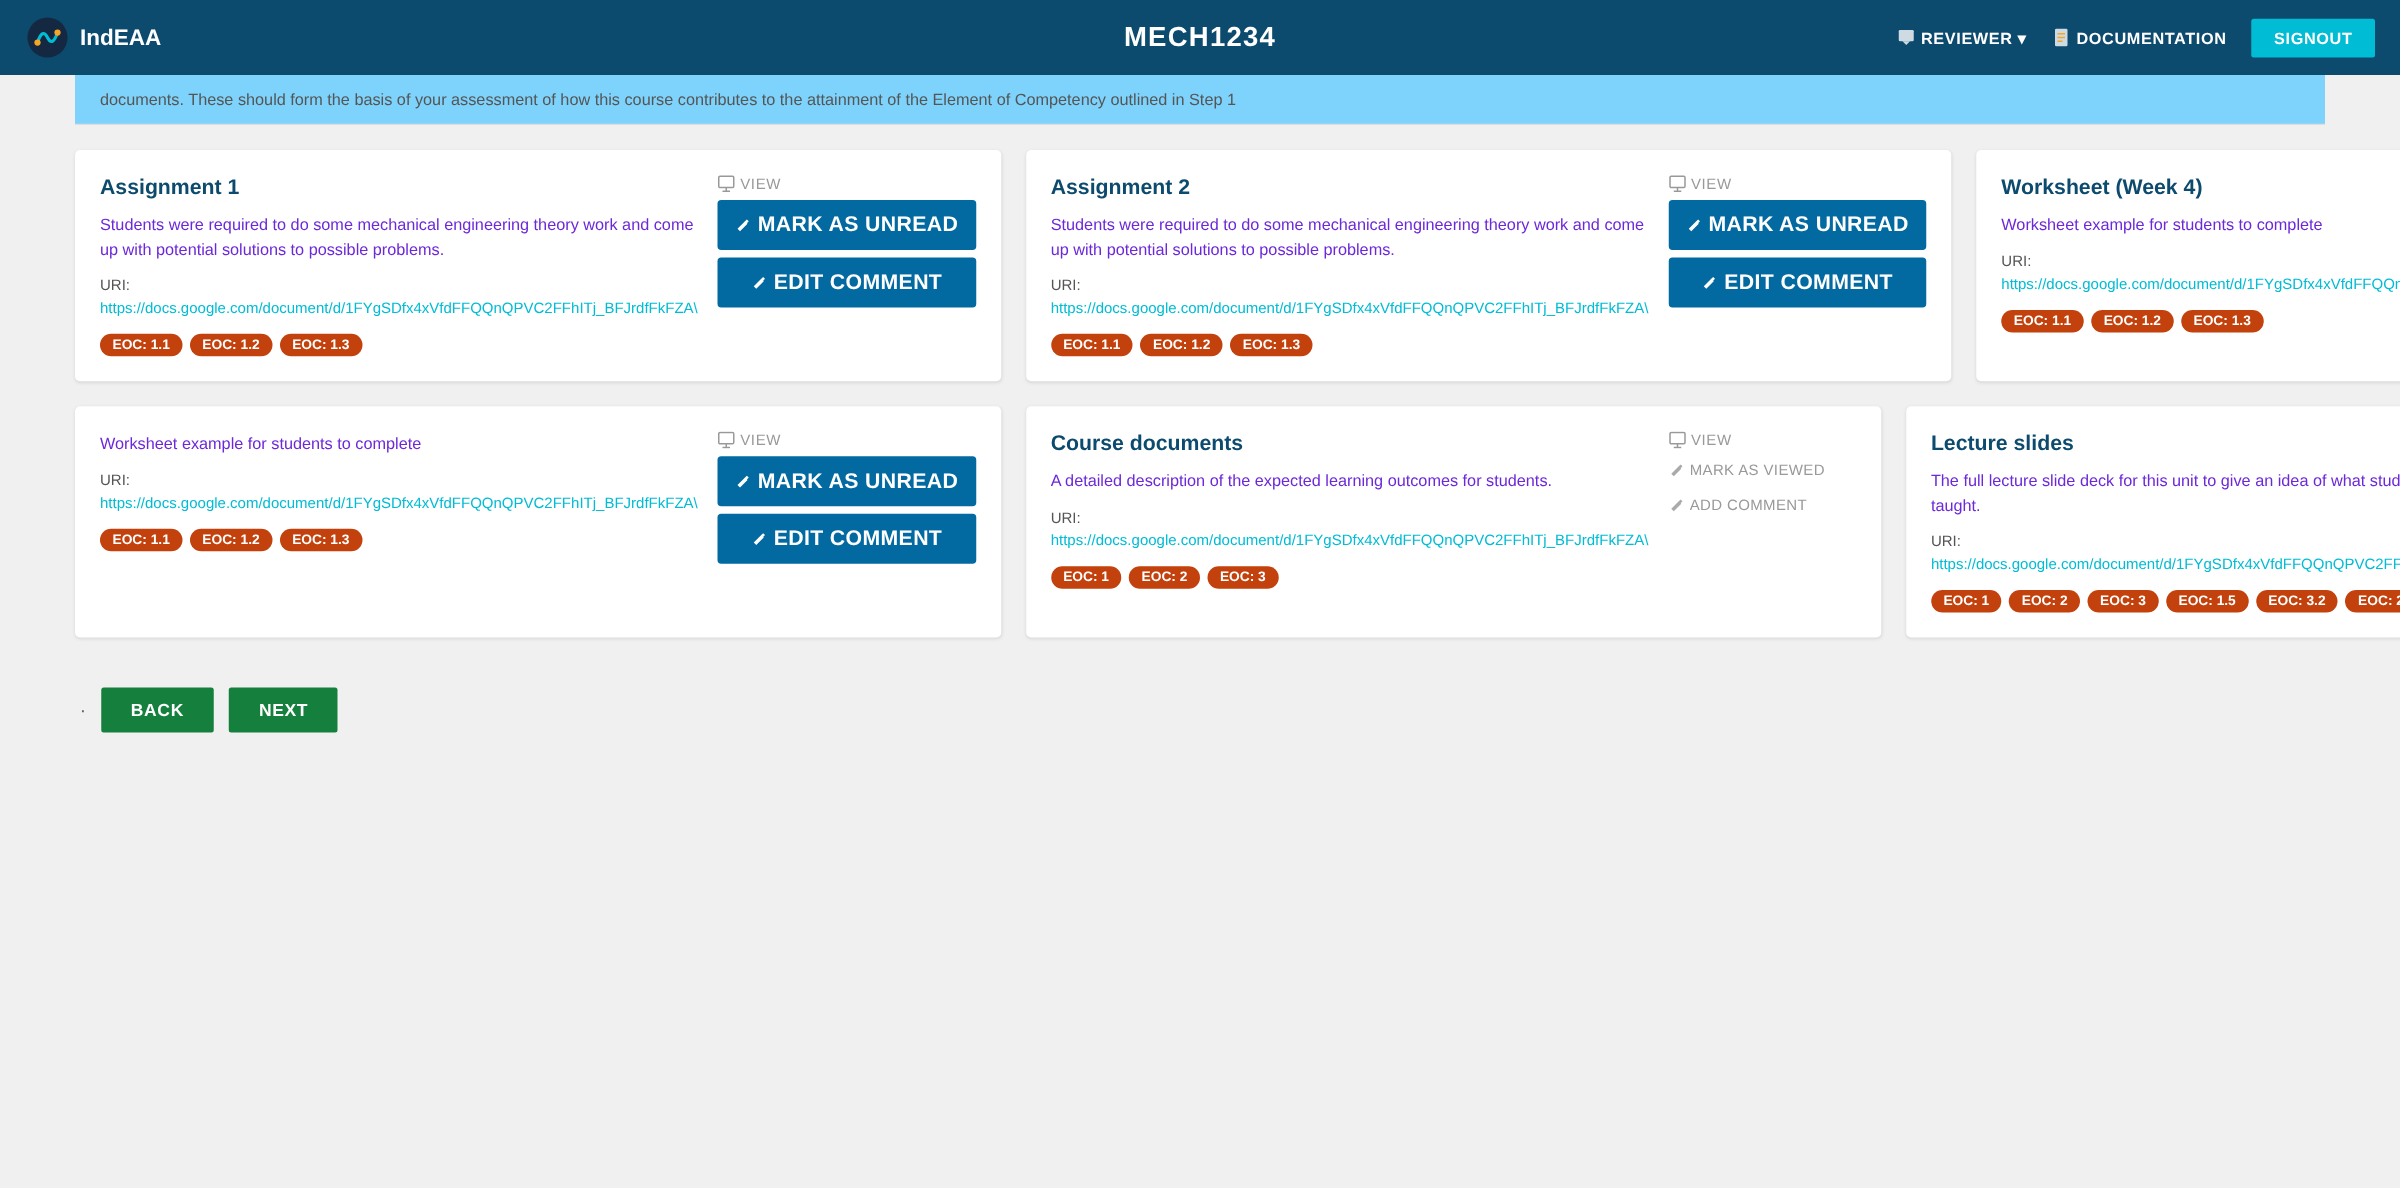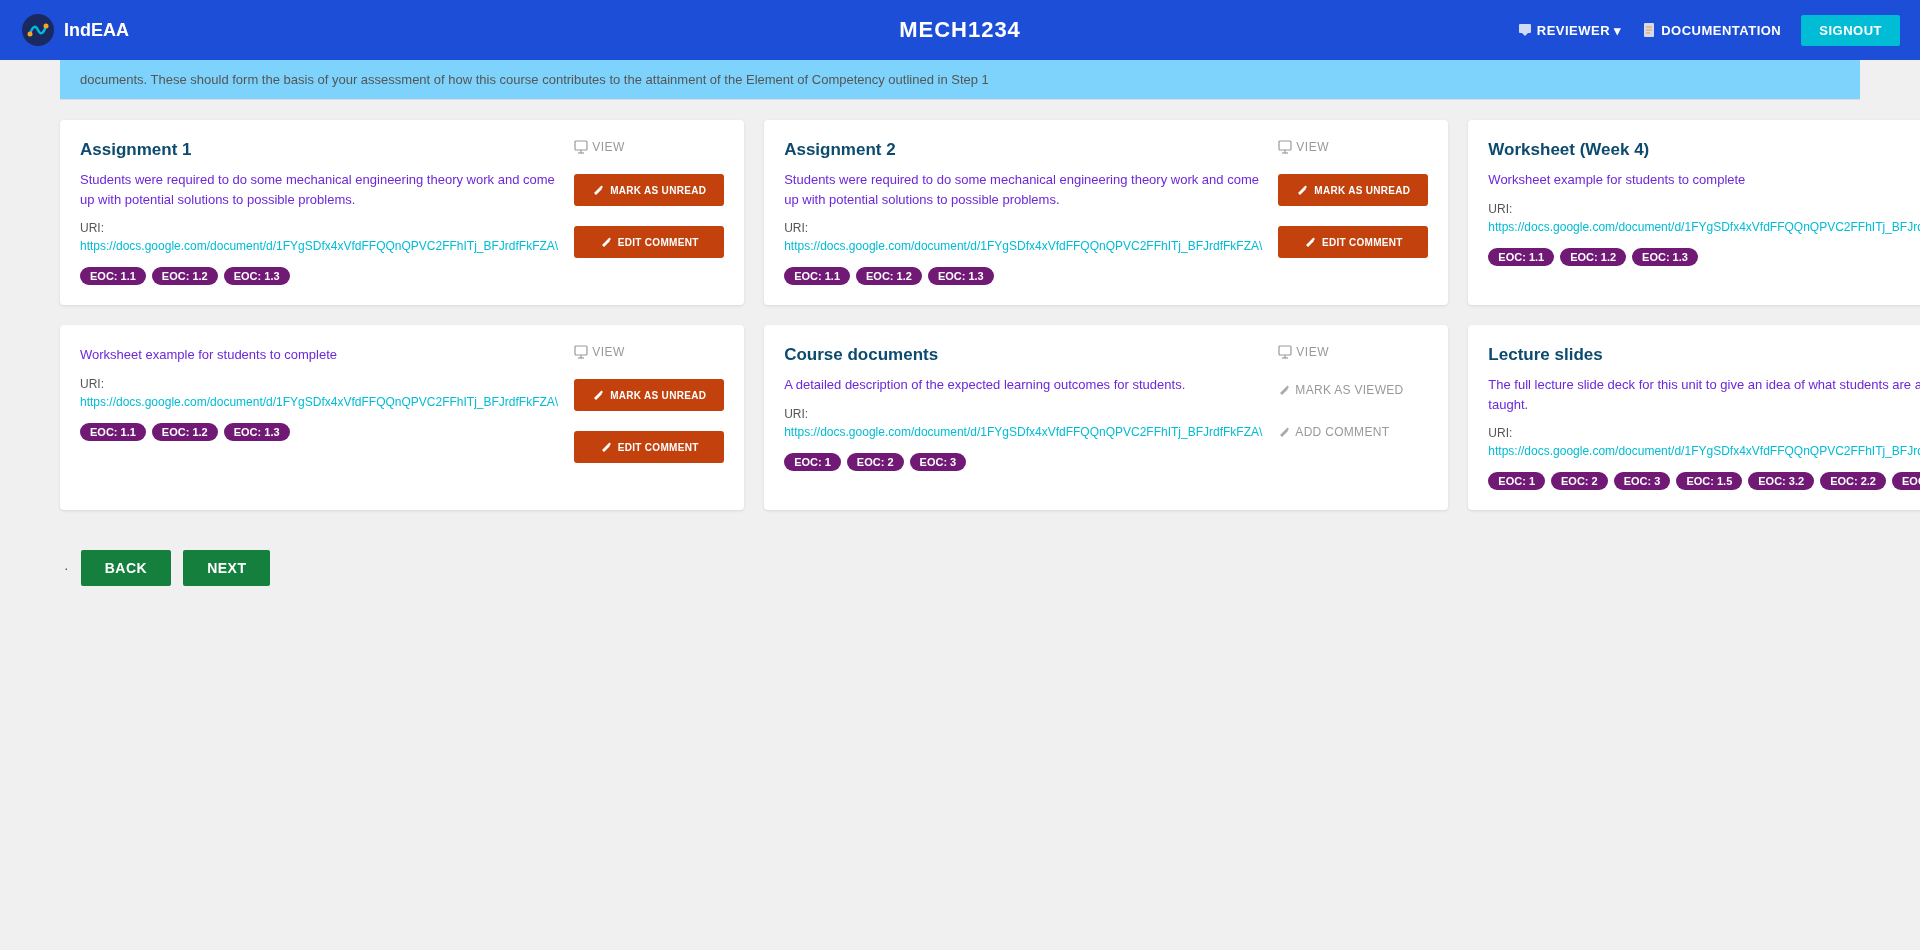--- a/index.html
+++ b/index.html
@@ -5,21 +5,21 @@
     * { box-sizing: border-box; margin: 0; padding: 0; }
     body {
       font-family: Arial, sans-serif;
       background: #2a2a2a;
       min-height: 950px;
       overflow-x: hidden;
     }
 
     
     .header {
-      background: #1d4ed8;
+      background: #0c4a6e;
       height: 60px;
       display: flex;
       align-items: center;
       padding: 0 20px;
       position: relative;
       z-index: 10;
     }
     .header-logo {
       display: flex;
       align-items: center;
@@ -130,21 +130,21 @@
     }
 
     .eoc-tags {
       display: flex;
       gap: 6px;
       flex-wrap: wrap;
       margin-top: 12px;
     }
 
     .eoc-tag {
-      background: #701a75;
+      background: #c2410c;
       color: white;
       font-size: 11px;
       padding: 3px 10px;
       border-radius: 12px;
       font-weight: 600;
     }
 
     .card-main {
       flex: 1;
     }
@@ -163,32 +163,32 @@
       gap: 16px;
     }
 
     .card-2col .card-main {
       flex: 1;
     }
 
     .card-2col .card-actions-right {
       display: flex;
       flex-direction: column;
-      gap: 20px;
+      gap: 6px;
       min-width: 150px;
       align-items: stretch;
     }
 
     
     .btn-orange {
-      background: #c2410c;
+      background: #0369a1;
       color: white;
       border: none;
       padding: 10px 14px;
-      font-size: 10px;
+      font-size: 17px;
       font-weight: bold;
       cursor: pointer;
       border-radius: 3px;
       display: flex;
       align-items: center;
       gap: 6px;
       white-space: nowrap;
       width: 100%;
       justify-content: center;
       letter-spacing: 0.3px;

